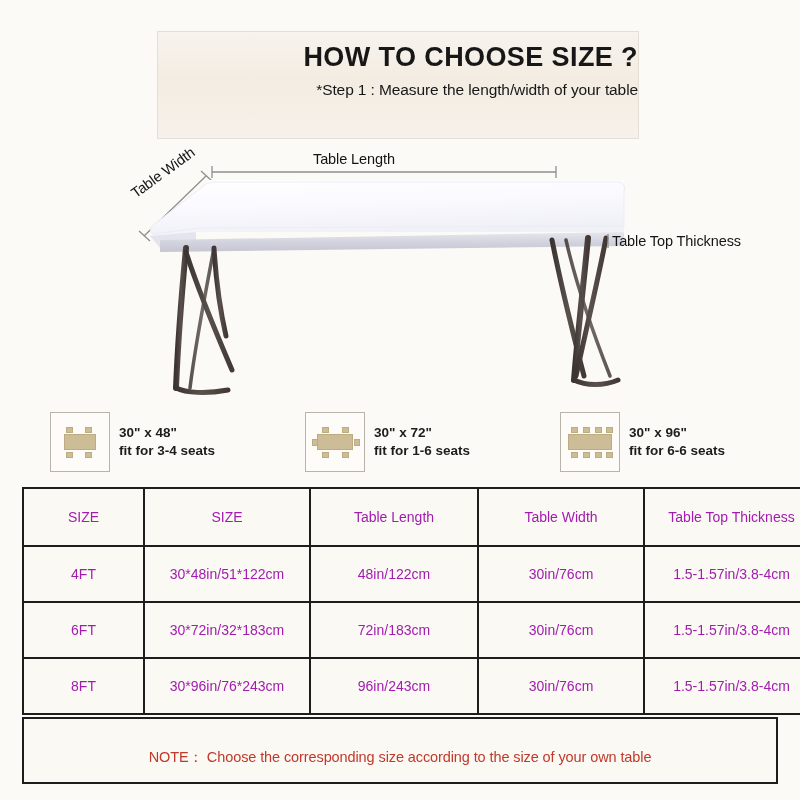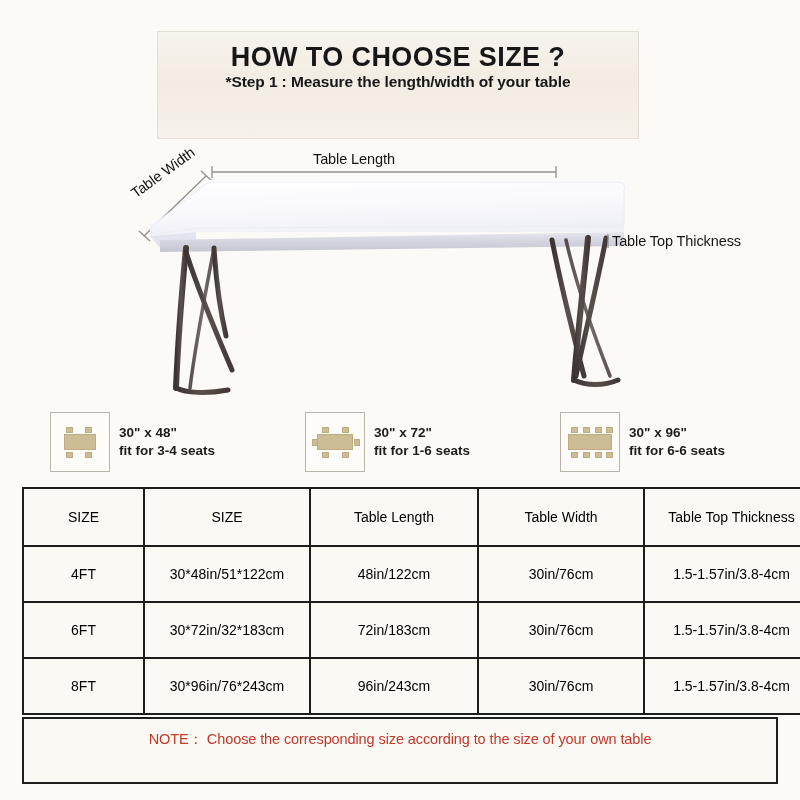--- a/index.html
+++ b/index.html
@@ -19,35 +19,36 @@
 
   
   #header-banner {
     position: absolute;
     left: 158px;
     top: 32px;
     width: 480px;
     height: 106px;
     background: linear-gradient(180deg, #f7f3ed 0%, #f3ece2 45%, #f6f1ea 100%);
     box-shadow: 0 0 0 1px rgba(225,218,208,0.9);
-    text-align: center;
+    text-align: right;
     box-sizing: border-box;
     padding-top: 6px;
   }
   #header-title {
     font-size: 27px;
     font-weight: 700;
     letter-spacing: 0.4px;
     color: #171717;
     margin-top: 4px;
   }
   .header-step {
     font-size: 15.5px;
-    font-weight: 700;
+    font-weight: 400;
     color: #171717;
+    margin-top: 8px;
     letter-spacing: -0.1px;
   }
 
   
   #illustration {
     position: absolute;
     left: 0;
     top: 140px;
     width: 800px;
     height: 265px;
@@ -129,21 +130,21 @@
     top: 487px;
     width: 756px;
     border-collapse: collapse;
     background: #fbf9f4;
     table-layout: fixed;
   }
   #spec-table td {
     border: 2px solid #1d1d1d;
     text-align: center;
     font-size: 14px;
-    color: #000000;
+    color: #a21caf;
     height: 50px;
     padding: 2px 3px;
     font-weight: 400;
   }
   #spec-table .hdr td { font-weight: 400; height: 52px; }
   .col-0 { width: 113px; }
   .col-1 { width: 158px; }
   .col-2 { width: 160px; }
   .col-3 { width: 158px; }
   .col-4 { width: 167px; }
@@ -152,21 +153,21 @@
   #note-box {
     position: absolute;
     left: 22px;
     top: 717px;
     width: 756px;
     height: 67px;
     border: 2px solid #1d1d1d;
     background: #fbf9f4;
     box-sizing: border-box;
     text-align: center;
-    padding-top: 11px;
+    padding-top: 29px;
   }
   .note-line {
     font-size: 14.5px;
     color: #c0392b;
     letter-spacing: -0.1px;
   }
   .note-line + .note-line { margin-top: 13px; }
 </style>
 </head>
 <body>

